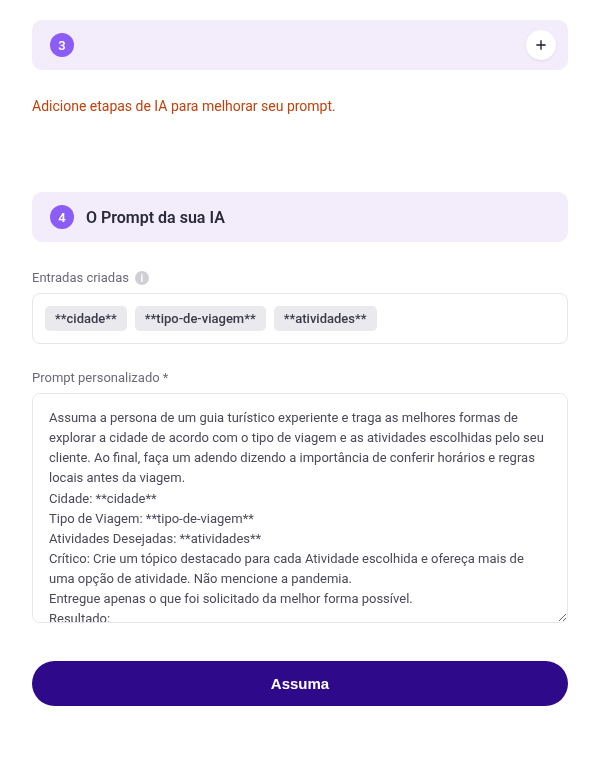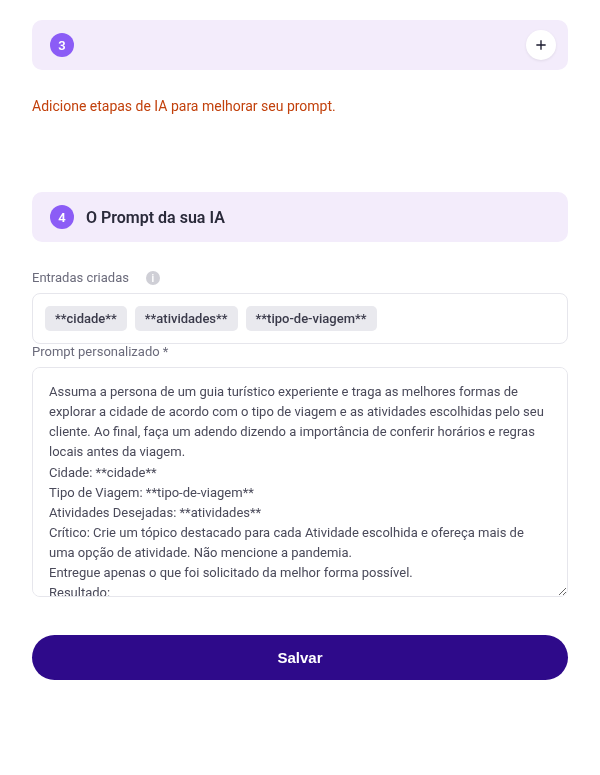--- a/index.html
+++ b/index.html
@@ -68,21 +68,21 @@
       color: #c2410c;
       font-size: 14px;
       margin-bottom: 78px;
     }
     .field-label {
       font-size: 13px;
       color: #6b6b7b;
       margin-bottom: 8px;
       display: flex;
       align-items: flex-end;
-      gap: 17px;
+      gap: 6px;
     }
     .info-icon {
       display: inline-flex;
       align-items: center;
       justify-content: center;
       width: 14px;
       height: 14px;
       background: #cfcfd6;
       border-radius: 50%;
       color: #fff;
@@ -90,20 +90,21 @@
       font-weight: bold;
       font-style: normal;
     }
     .tags-box {
       border: 1px solid #e6e6ec;
       border-radius: 8px;
       padding: 12px;
       display: flex;
       gap: 8px;
       flex-wrap: wrap;
+      margin-bottom: 26px;
     }
     .tag {
       background: #e9e9ee;
       color: #3a3a4a;
       padding: 5px 10px;
       border-radius: 5px;
       font-size: 13px;
       font-weight: 500;
     }
     .textarea-field {
@@ -154,30 +155,30 @@
   <div class="section-title">O Prompt da sua IA</div>
 </div>
 
 <div class="field-label">
   <span>Entradas criadas</span>
   <span class="info-icon">i</span>
 </div>
 
 <div class="tags-box">
   <span class="tag">**cidade**</span>
+  <span class="tag">**tipo-de-viagem**</span>
   <span class="tag">**atividades**</span>
-  <span class="tag">**tipo-de-viagem**</span>
 </div>
 
 <div class="field-label">Prompt personalizado *</div>
 
 <textarea class="textarea-field" style="">Assuma a persona de um guia turístico experiente e traga as melhores formas de explorar a cidade de acordo com o tipo de viagem e as atividades escolhidas pelo seu cliente. Ao final, faça um adendo dizendo a importância de conferir horários e regras locais antes da viagem.
 Cidade: **cidade**
 Tipo de Viagem: **tipo-de-viagem**
 Atividades Desejadas: **atividades**
 Crítico: Crie um tópico destacado para cada Atividade escolhida e ofereça mais de uma opção de atividade. Não mencione a pandemia.
 Entregue apenas o que foi solicitado da melhor forma possível.
 Resultado:</textarea>
 
-<button class="save-btn">Salvar</button>
+<button class="save-btn">Assuma</button>
 
 
 
 
 </body></html>

